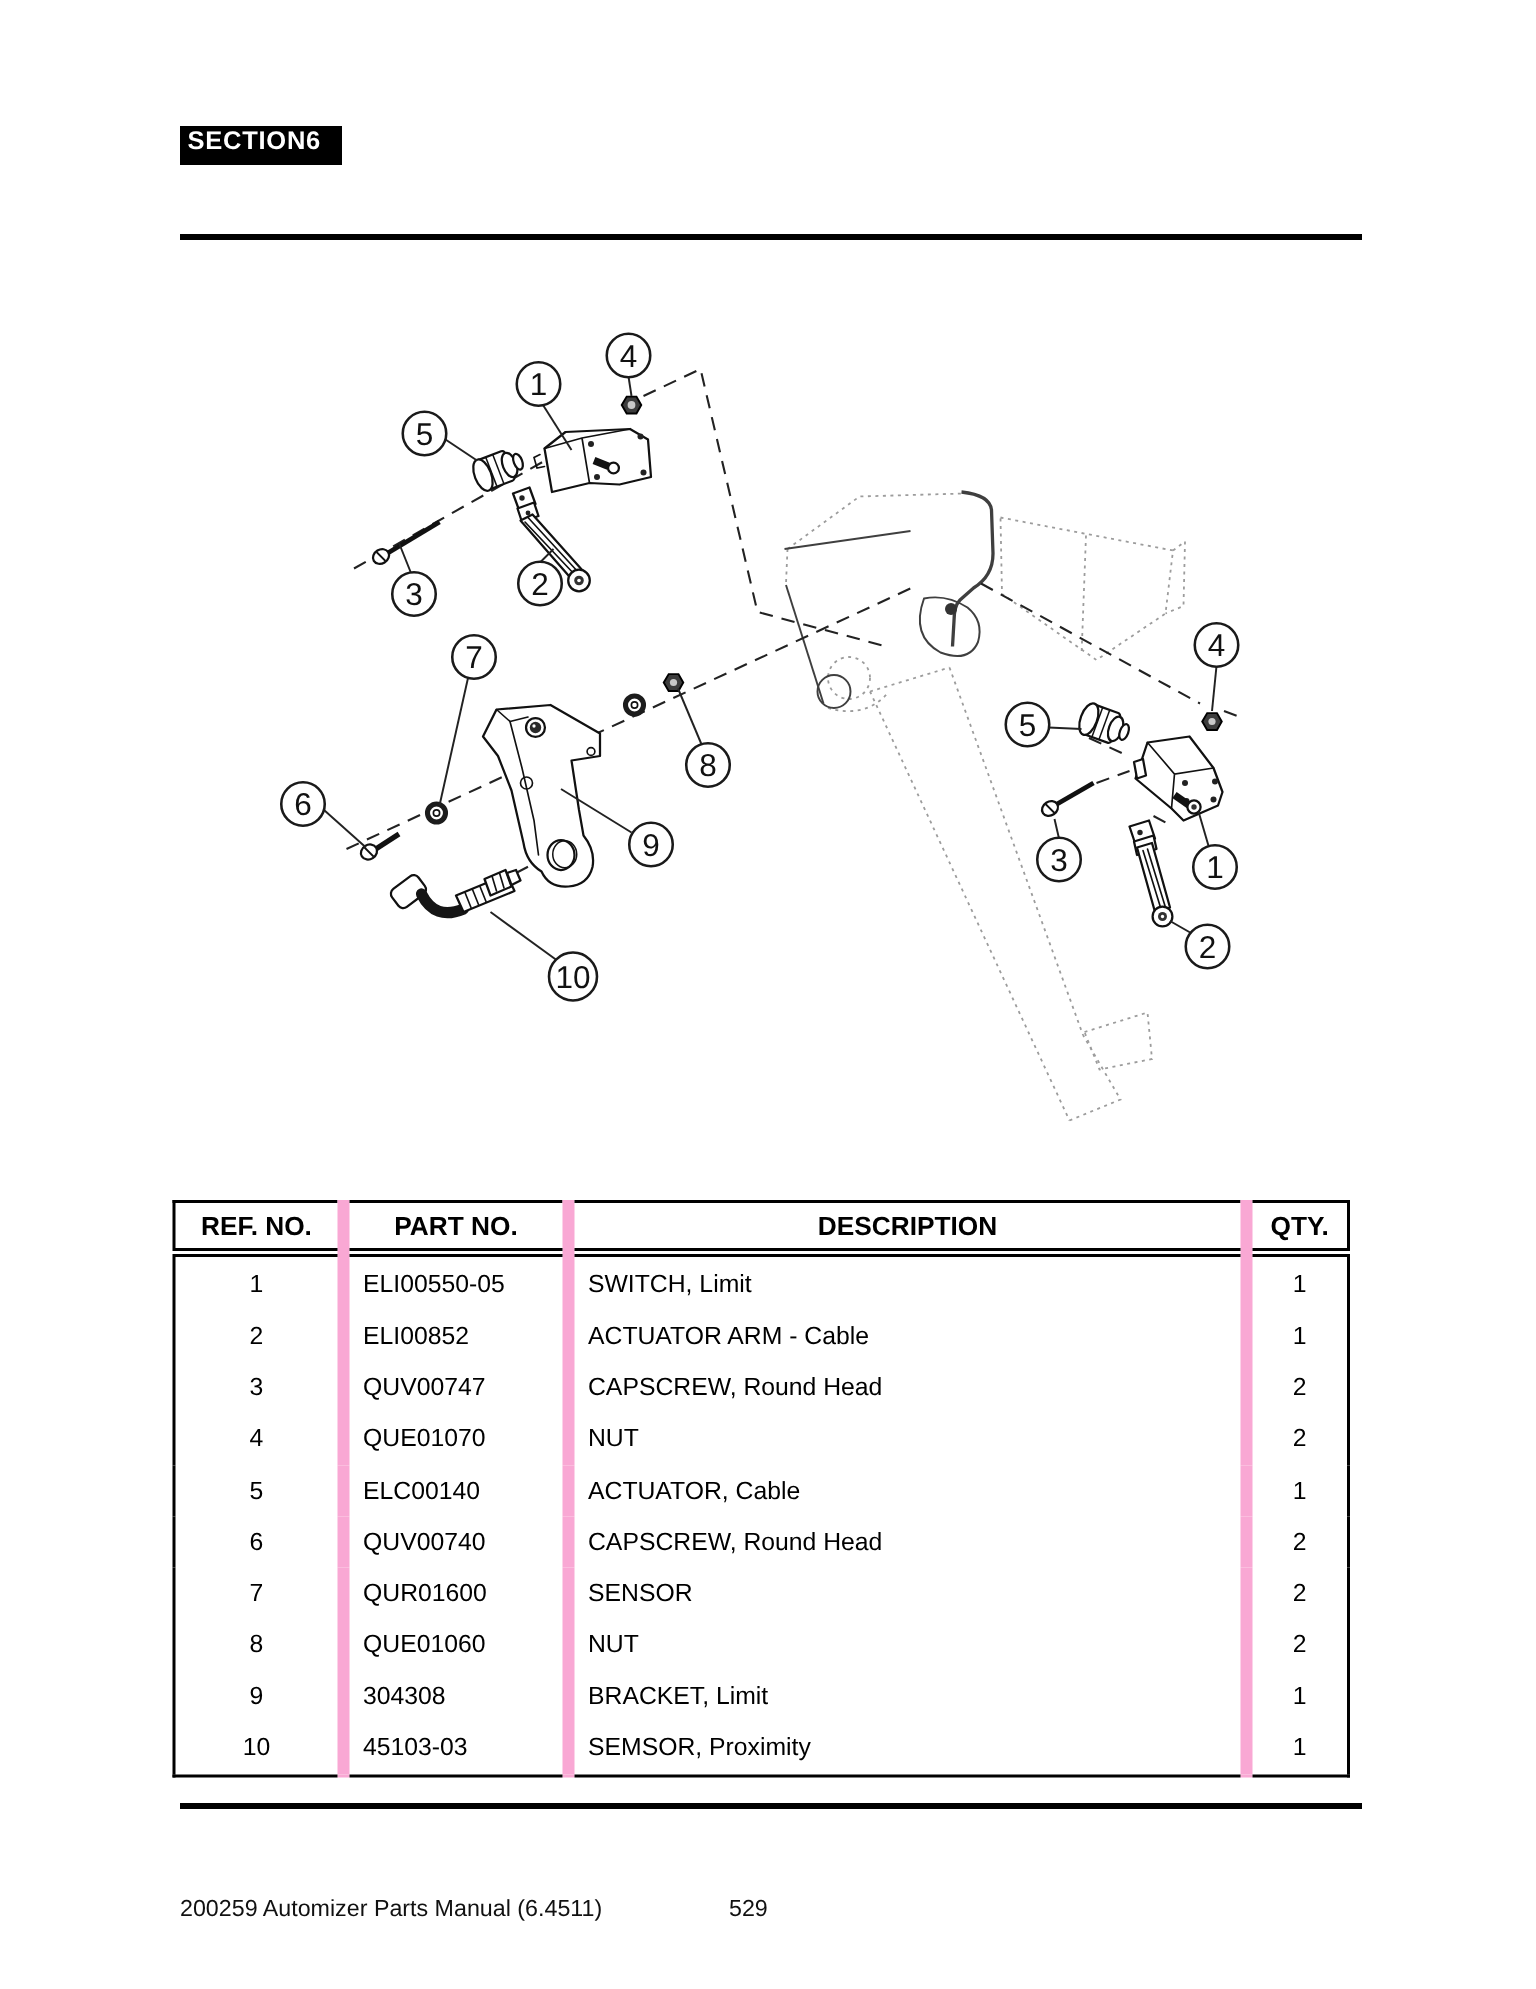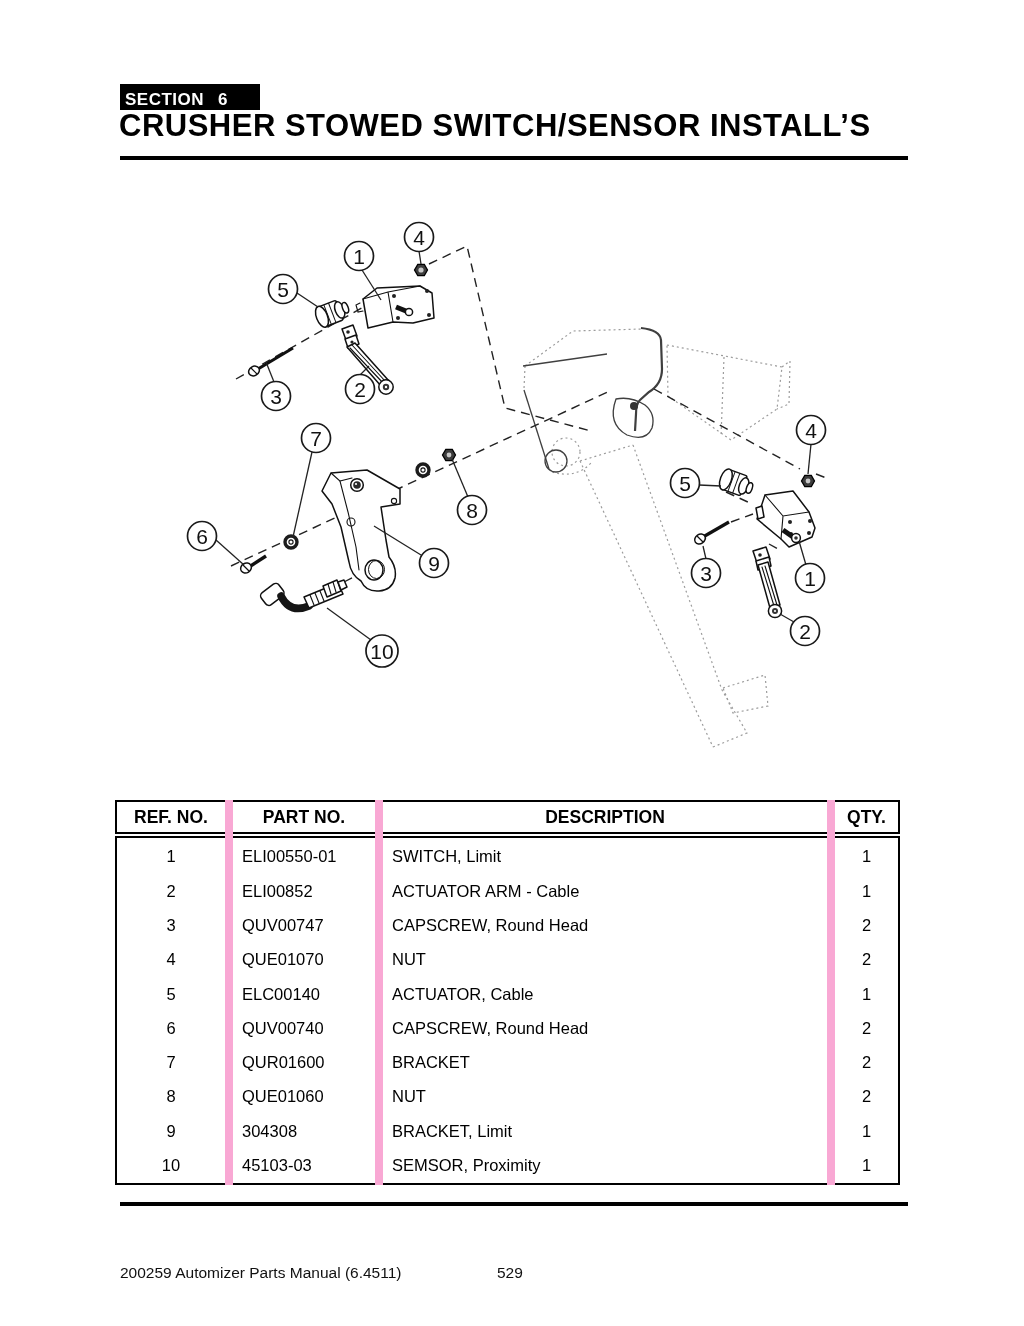--- a/index.html
+++ b/index.html
@@ -1,21 +1,21 @@
 <!DOCTYPE html>
 <html><head>
 <meta charset="utf-8">
 <style>
   html,body{margin:0;padding:0;background:#fff;}
   .page{position:relative;width:1024px;height:1326px;background:#fff;
         font-family:"Liberation Sans",sans-serif;color:#000;overflow:hidden;}
 
-  .section-box{position:absolute;left:120px;top:84px;width:140px;height:26px;
-        background:#000;color:#fff;display:flex;align-items:flex-end;
-        padding:0 32px 0 5px;box-sizing:border-box;justify-content:space-between;
+  .section-box{position:absolute;left:120px;top:84px;width:108px;height:26px;
+        background:#000;color:#fff;display:flex;align-items:flex-start;
+        padding:0 20px 0 5px;box-sizing:border-box;justify-content:space-between;
         font-size:17px;font-weight:bold;letter-spacing:.5px;}
   .page-title{position:absolute;left:119px;top:108px;width:800px;
         font-size:31px;font-weight:bold;letter-spacing:.5px;white-space:nowrap;}
   .rule{position:absolute;left:120px;width:788px;height:4px;background:#000;}
   .rule.top{top:156px;}
   .rule.bottom{top:1202px;}
 
   svg.diagram{position:absolute;left:0;top:0;width:1024px;height:795px;}
   .phantom{stroke:#9c9c9c;stroke-width:1.2;fill:none;stroke-dasharray:2 3;}
   .dash{stroke:#222;stroke-width:1.4;fill:none;stroke-dasharray:9 6;}
@@ -36,32 +36,31 @@
   th,td{border-left:8px solid #f9a8d4;padding:0;}
   th:first-child,td:first-child{border-left:0;}
   th{font-size:17.5px;font-weight:bold;height:30px;border-bottom:6px double #000;text-align:center;}
   tbody.data td{height:23.5px;vertical-align:middle;line-height:1;}
   td.ref,td.qty{text-align:center;}
   td.part-no{padding-left:9px;} td.desc{padding-left:9px;}
   tbody.fill td{height:auto;}
 
   .footer{position:absolute;top:1264px;left:0;width:1024px;font-size:15.5px;color:#111;}
   .footer .f-left{position:absolute;left:120px;}
-  .footer .f-page{position:absolute;left:497px;}
+  .footer .f-page{position:absolute;left:486px;}
 </style>
 </head>
 <body>
 
 <div class="page">
 
   <div class="section-box">
     <span>SECTION</span>
     <span>6</span>
   </div>
-  <div class="page-title">CRUSHER STOWED SWITCH/SENSOR INSTALL’S</div>
   <div class="rule top"></div>
 
   <svg class="diagram" viewBox="0 0 1024 795">
 
     <g>
       <path class="phantom" d="M 525,366 L 573,331 L 642,329"></path>
       <path class="phantom" d="M 525,366 L 524,389"></path>
       <circle class="phantom" cx="566" cy="452" r="14"></circle>
       <path class="phantom" d="M 552,472 Q 576,479 591,463"></path>
       <path class="phantom" d="M 667,345 L 782,367 L 777,409 L 731,440 L 668,396 Z"></path>
@@ -322,21 +321,21 @@
         <tr>
           <th>REF. NO.</th>
           <th>PART NO.</th>
           <th>DESCRIPTION</th>
           <th>QTY.</th>
         </tr>
       </thead>
       <tbody class="data" id="rows-body">
     <tr>
       <td class="ref">1</td>
-      <td class="part-no">ELI00550-01</td>
+      <td class="part-no">ELI00550-05</td>
       <td class="desc">SWITCH, Limit</td>
       <td class="qty">1</td>
     </tr>
 
     <tr>
       <td class="ref">2</td>
       <td class="part-no">ELI00852</td>
       <td class="desc">ACTUATOR ARM - Cable</td>
       <td class="qty">1</td>
     </tr>
@@ -365,21 +364,21 @@
     <tr>
       <td class="ref">6</td>
       <td class="part-no">QUV00740</td>
       <td class="desc">CAPSCREW, Round Head</td>
       <td class="qty">2</td>
     </tr>
 
     <tr>
       <td class="ref">7</td>
       <td class="part-no">QUR01600</td>
-      <td class="desc">BRACKET</td>
+      <td class="desc">SENSOR</td>
       <td class="qty">2</td>
     </tr>
 
     <tr>
       <td class="ref">8</td>
       <td class="part-no">QUE01060</td>
       <td class="desc">NUT</td>
       <td class="qty">2</td>
     </tr>
 

